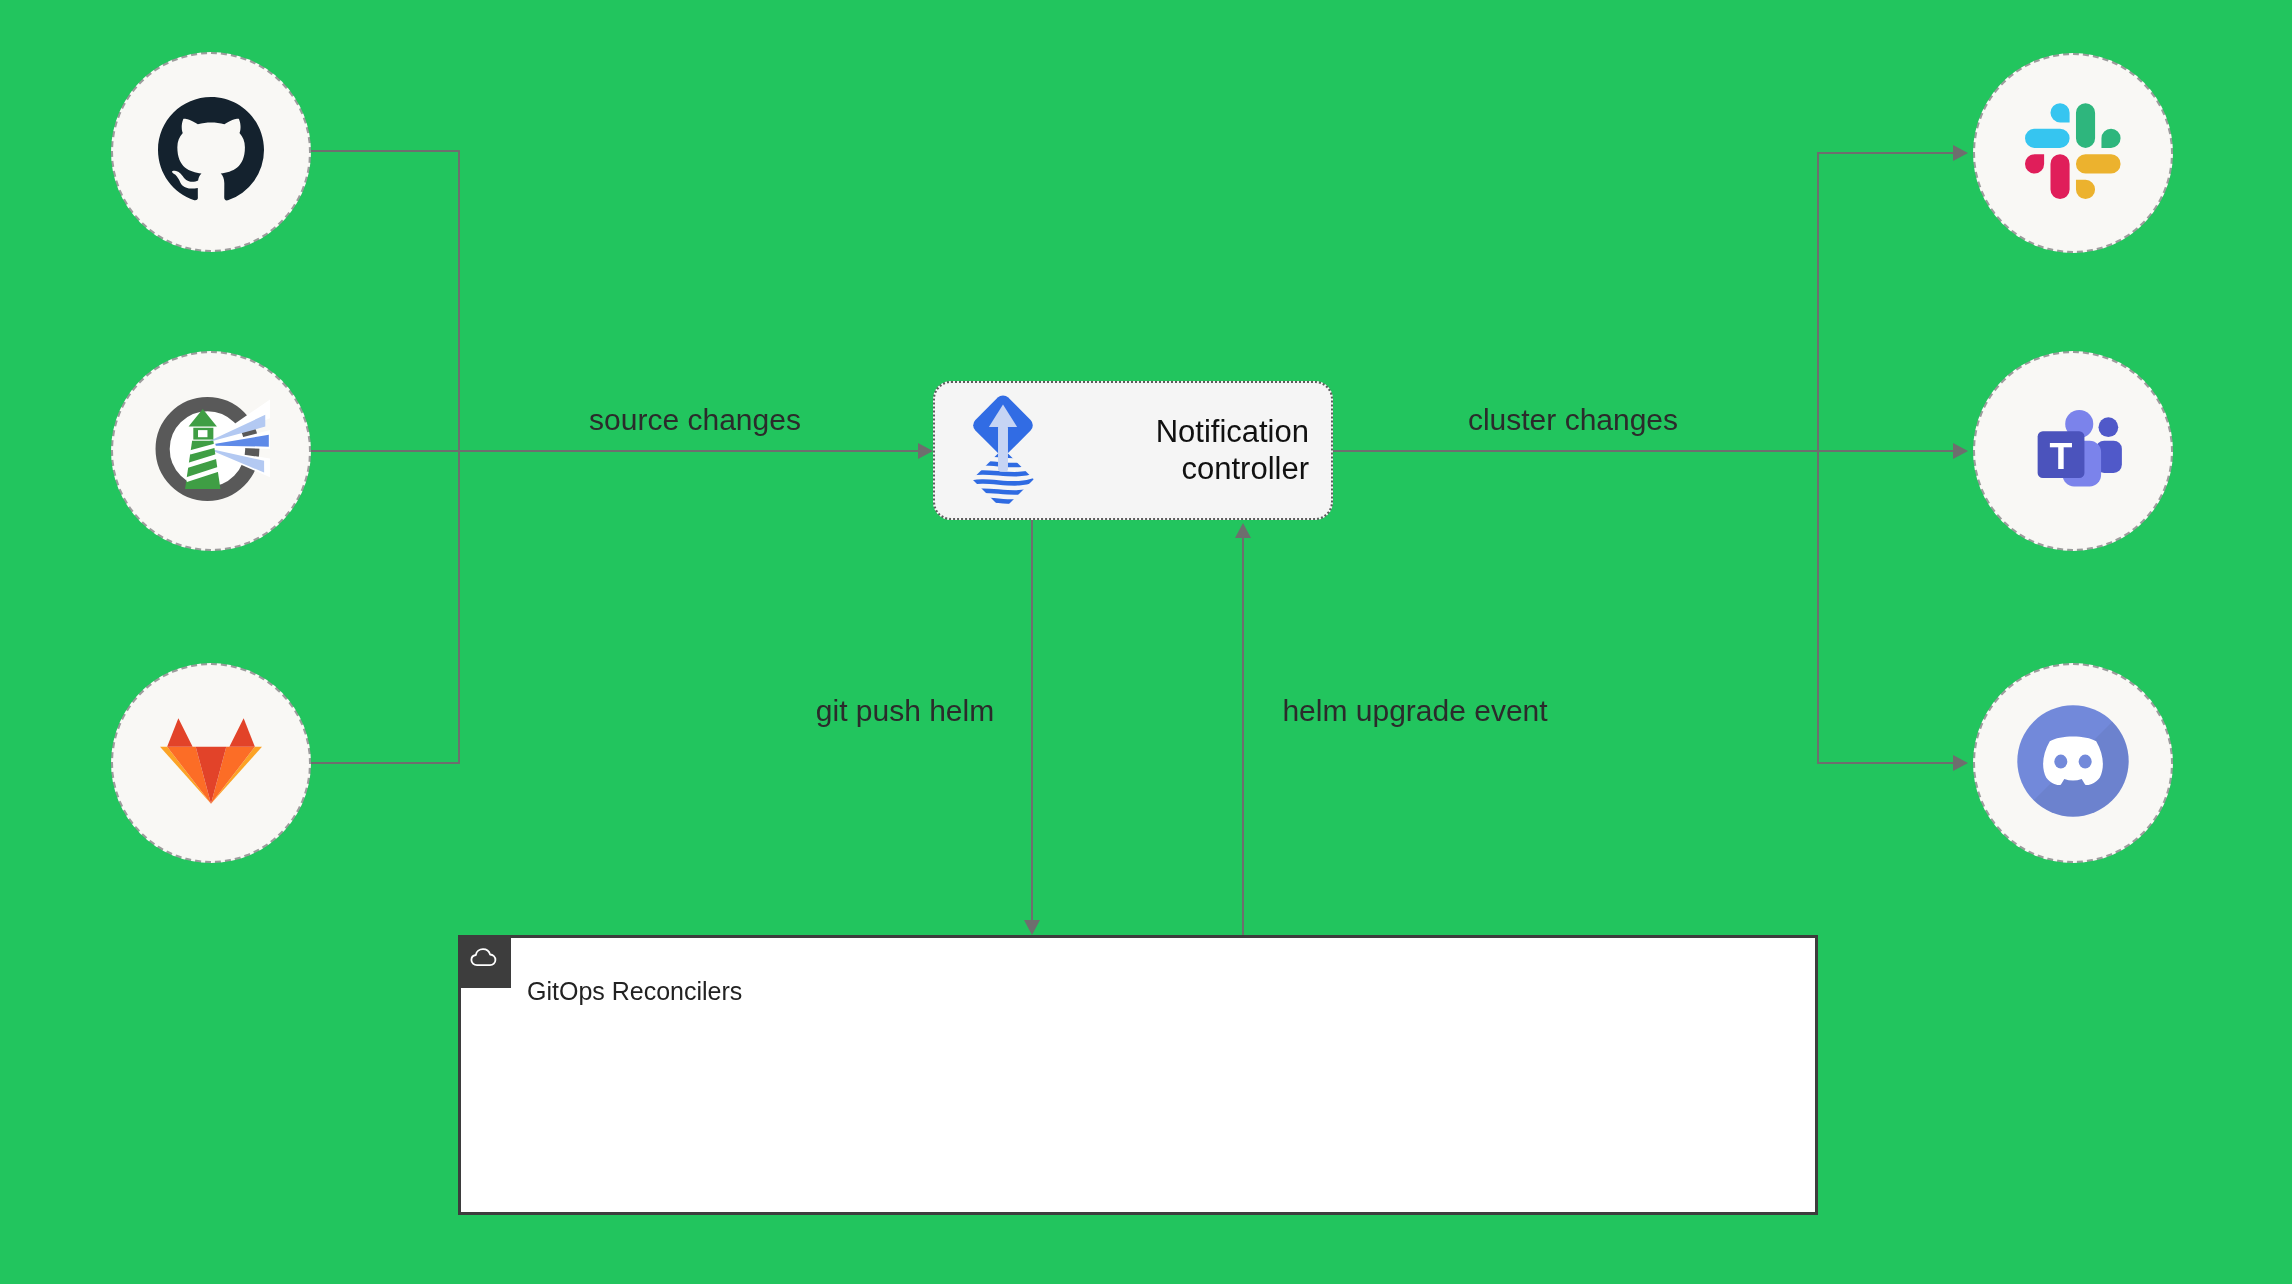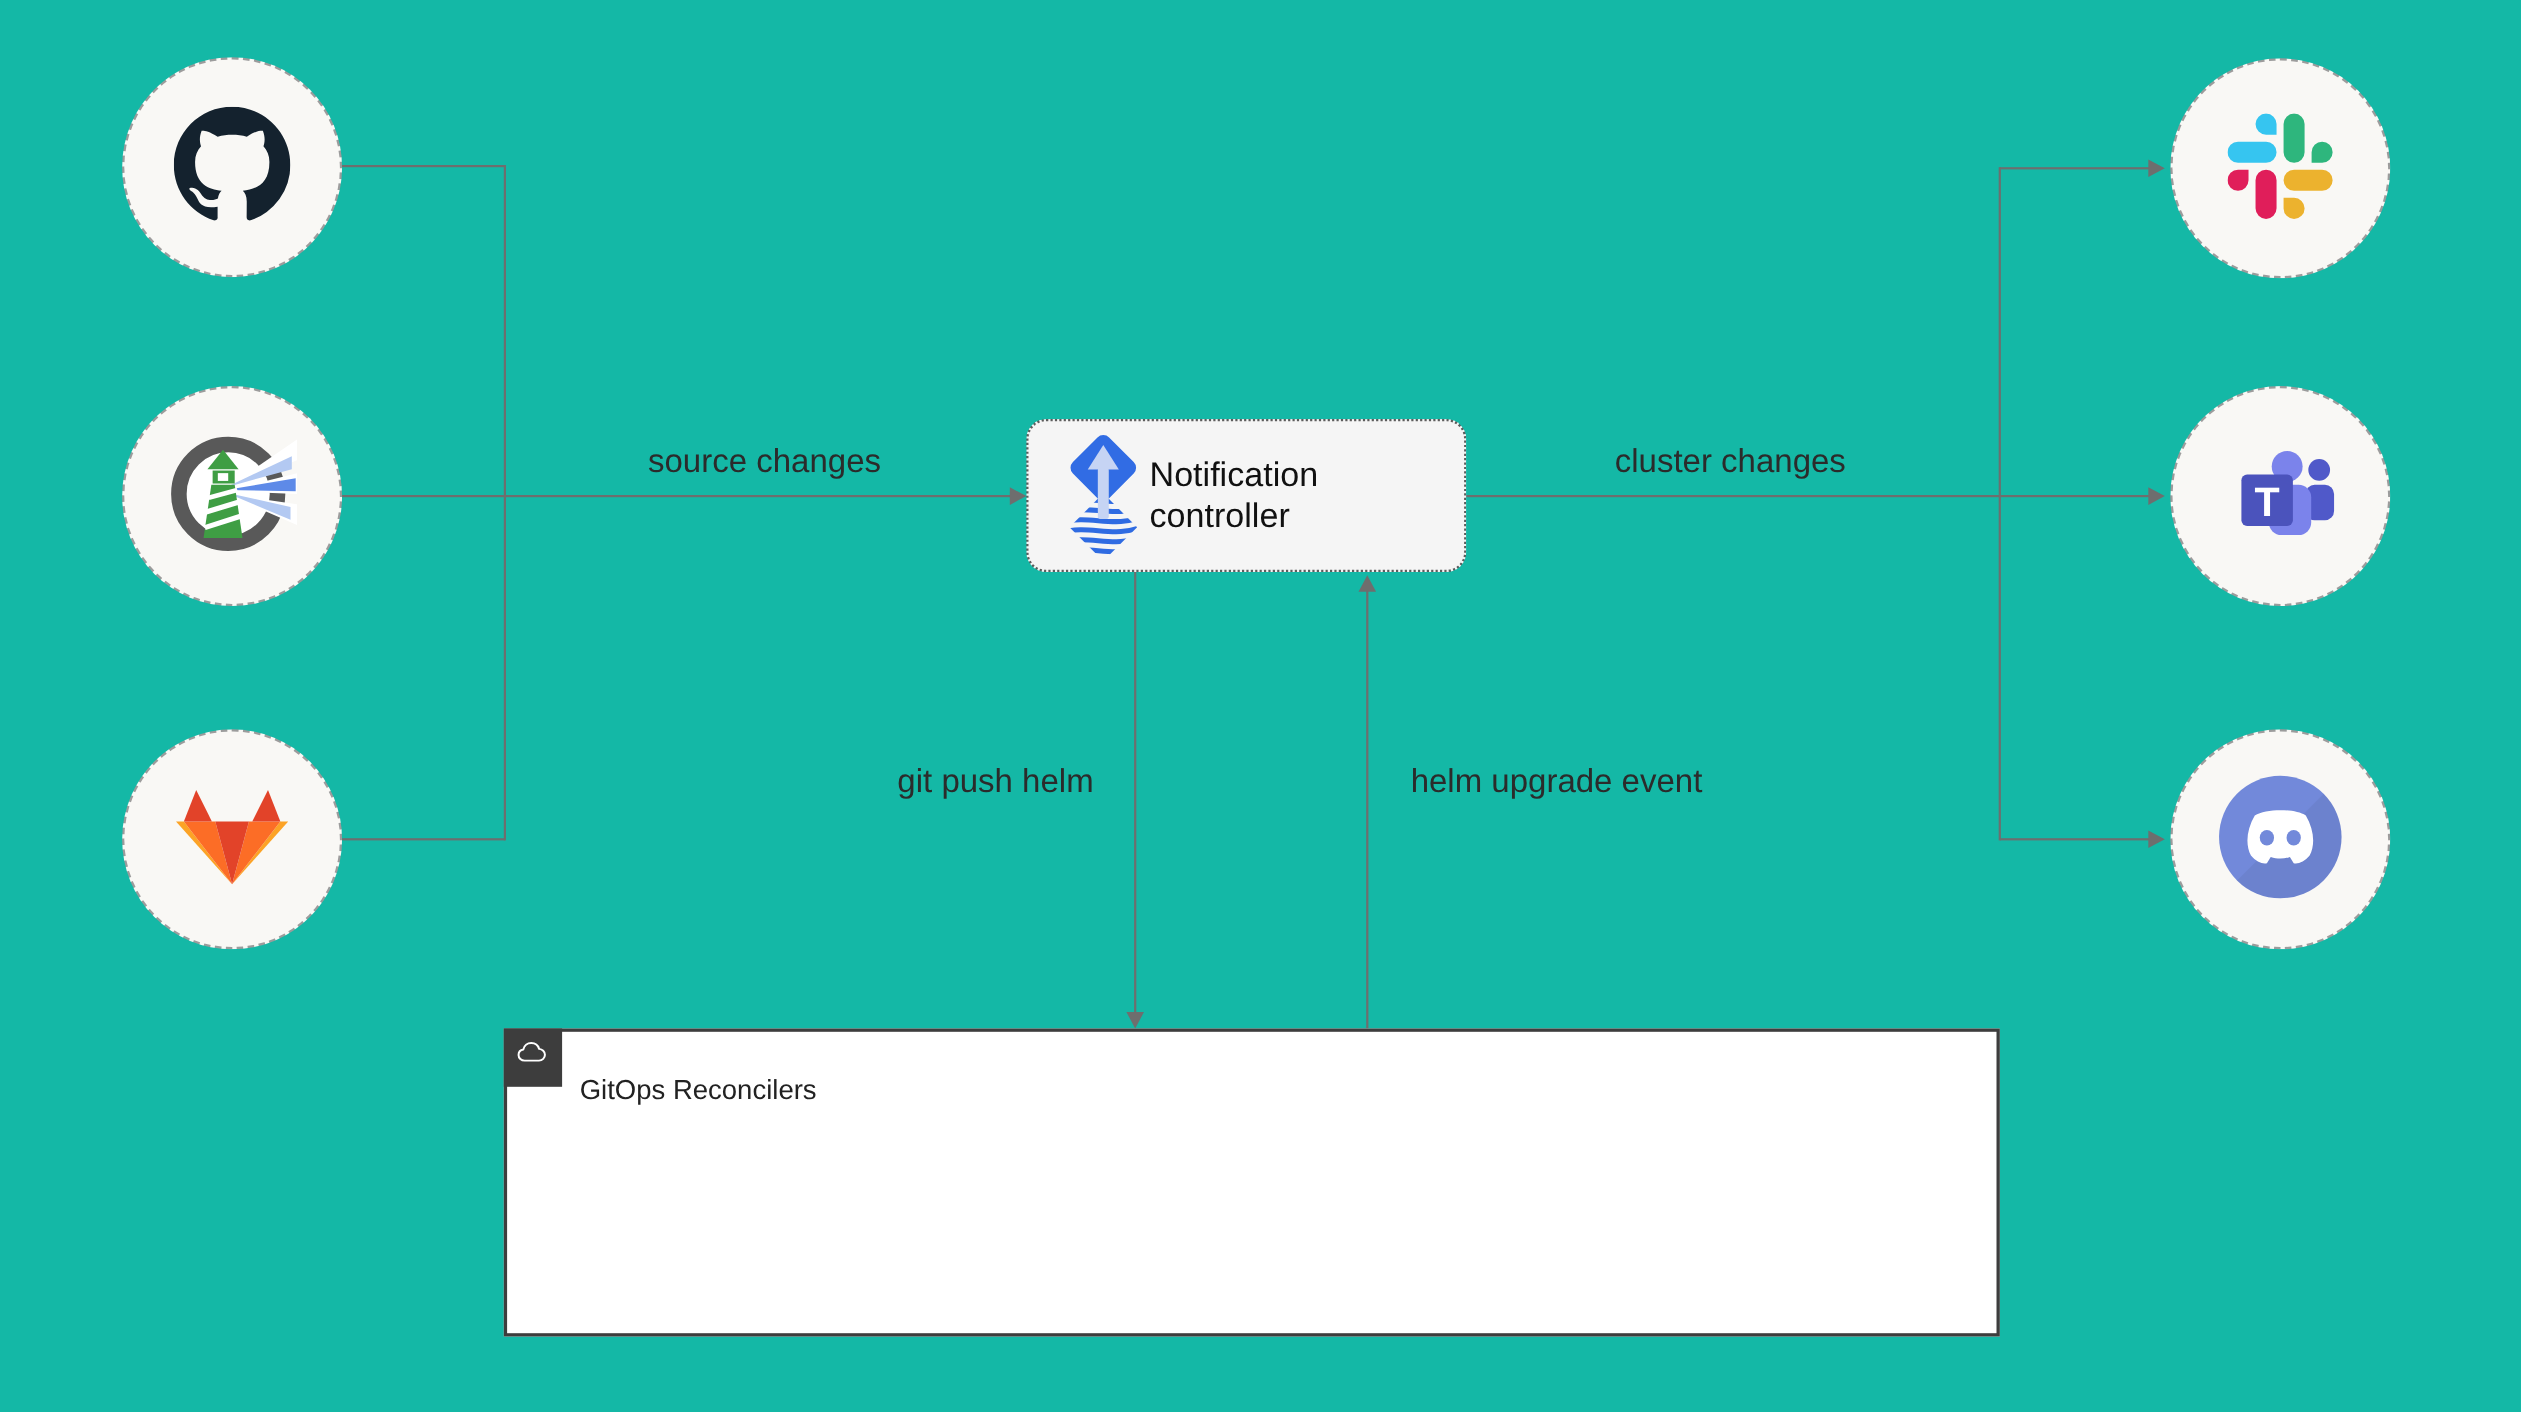--- a/index.html
+++ b/index.html
@@ -1,29 +1,29 @@
 <!DOCTYPE html>
 <html><head>
 <meta charset="utf-8">
 <style>
   html,body{margin:0;padding:0;background:#ffffff;}
   body{font-family:"Liberation Sans",sans-serif;}
-  .canvas{position:relative;width:2292px;height:1284px;background:#14b8a6;overflow:hidden;}
+  .canvas{position:relative;width:2292px;height:1284px;background:#22c55e;overflow:hidden;}
 
   
   .circle-node{position:absolute;width:200px;height:200px;box-sizing:border-box;
     border:2px dashed #9c9c9c;border-radius:50%;background:#f9f8f5;
     display:flex;align-items:center;justify-content:center;}
 
   
   .box-node{position:absolute;box-sizing:border-box;background:#f5f5f5;
     border:2px dotted #5c5c5c;border-radius:18px;
     display:flex;align-items:center;}
   .box-node .flux-wrap{flex:0 0 auto;display:flex;align-items:center;justify-content:center;}
-  .box-node .node-label{flex:1 1 auto;text-align:left;color:#111;line-height:1.18;}
+  .box-node .node-label{flex:1 1 auto;text-align:right;color:#111;line-height:1.18;}
 
   .notification-node{left:933px;top:381px;width:400px;height:139px;padding:0 22px 0 26px;}
   .notification-node .node-label{font-size:31px;}
   .ctrl-node{top:1027px;width:363px;height:124px;padding:0 14px 0 20px;}
   .ctrl-node .node-label{font-size:31px;}
 
   
   .group-box{position:absolute;left:458px;top:935px;width:1360px;height:280px;
     box-sizing:border-box;border:3px solid #3d3d3d;background:#ffffff;}
   .group-header{position:absolute;left:-3px;top:-3px;width:53px;height:53px;background:#3d3d3d;

